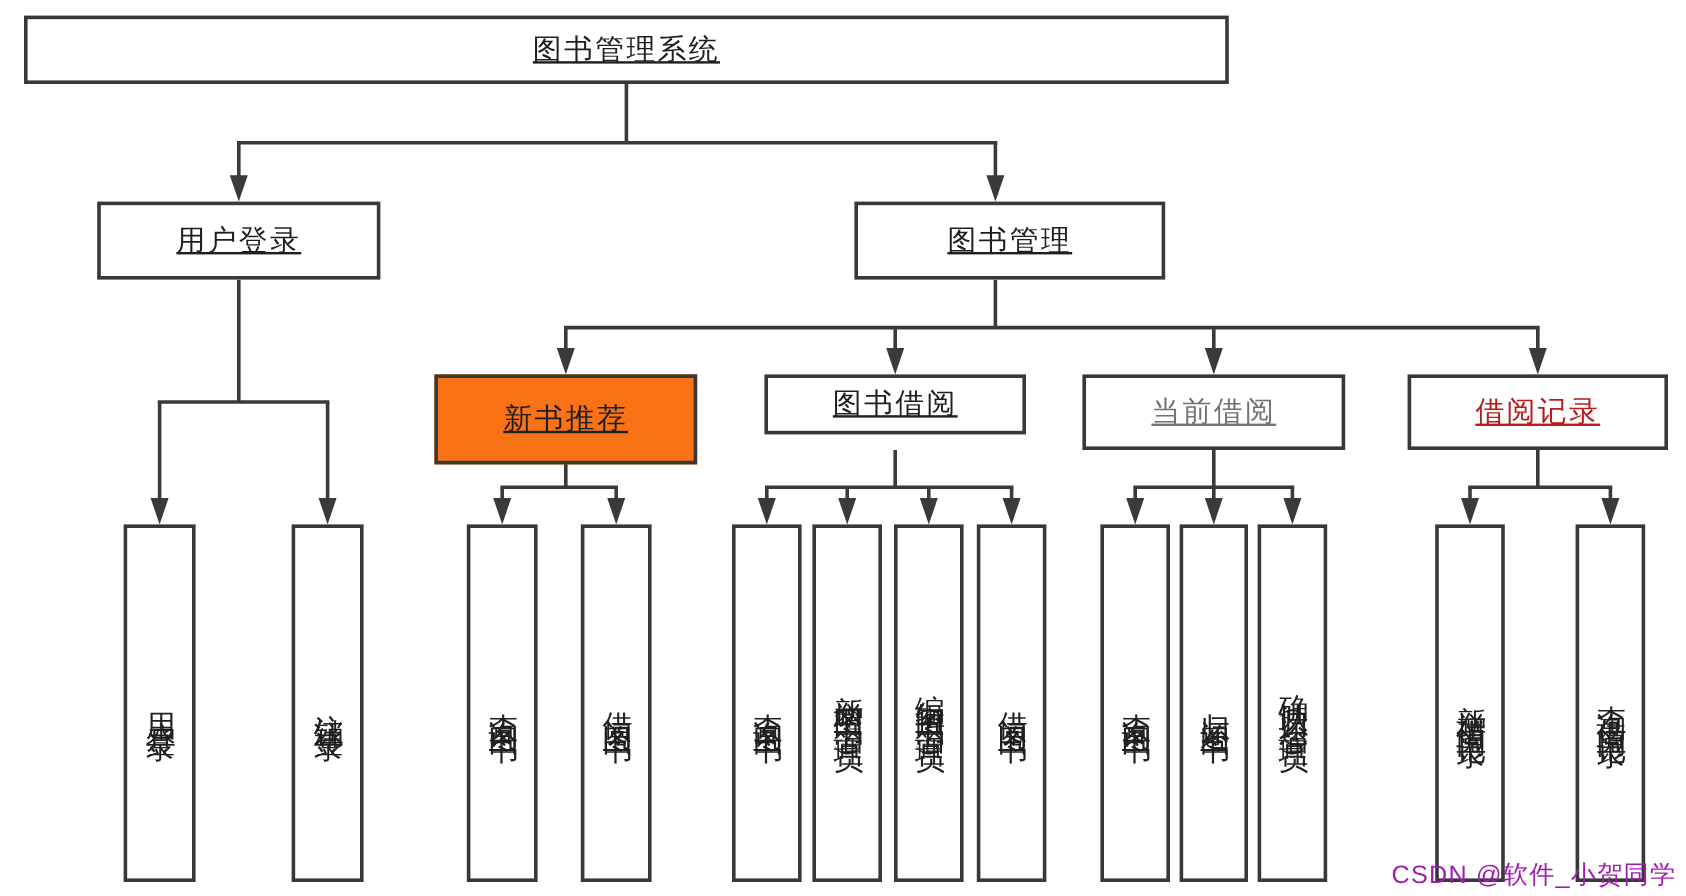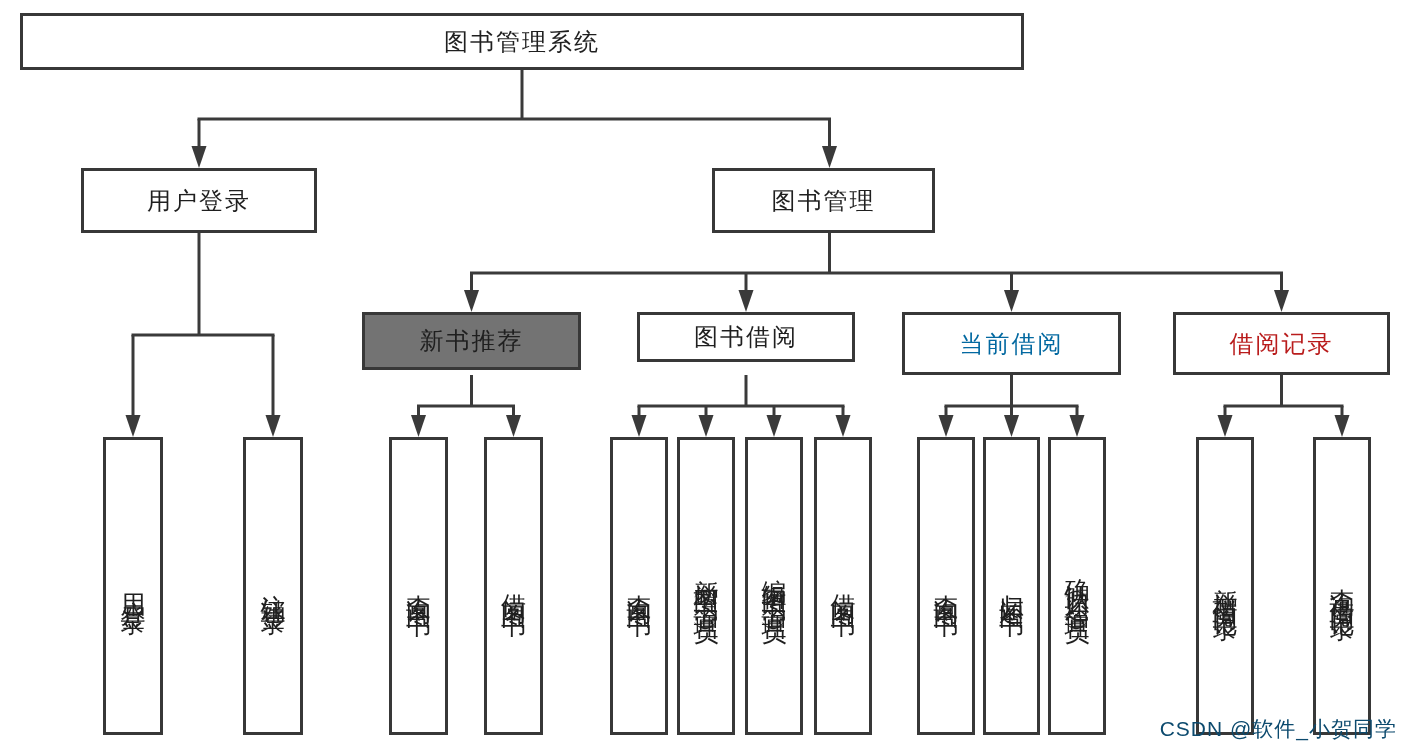--- a/index.html
+++ b/index.html
@@ -34,20 +34,21 @@
     overflow: hidden;
   }
   .node-label {
     color: #1f1f1f;
     white-space: nowrap;
   }
   .node.horizontal .node-label {
     font-size: 24px;
     letter-spacing: 2px;
     line-height: 1;
+    text-decoration: underline;
   }
   .node.vertical .node-label {
     writing-mode: vertical-rl;
     text-orientation: mixed;
     font-size: 25px;
     letter-spacing: 6px;
     line-height: 1;
   }
   #watermark {
     position: absolute;
@@ -117,31 +118,31 @@
       <line x1="1342" y1="406" x2="1342" y2="419" stroke="#3a3a3a" stroke-width="3"></line>
       <polygon points="1334.5,415 1349.5,415 1342,437" fill="#3a3a3a"></polygon>
     </svg>
   <div id="nodes">
       <div class="node horizontal" style="left: 20px; top: 13px; width: 1004px; height: 57px; border-color: rgb(56, 56, 56); background: rgb(255, 255, 255);">
         <span class="node-label" style="color: rgb(31, 31, 31);">图书管理系统</span>
       </div>
       <div class="node horizontal" style="left: 81px; top: 168px; width: 236px; height: 65px; border-color: rgb(56, 56, 56); background: rgb(255, 255, 255);">
         <span class="node-label" style="color: rgb(31, 31, 31);">用户登录</span>
       </div>
-      <div class="node horizontal" style="left: 712px; top: 168px; width: 223px; height: 65px; border-color: rgb(56, 56, 56); background: rgb(255, 255, 255);">
+      <div class="node horizontal" style="left: 712px; top: 168px; width: 259px; height: 65px; border-color: rgb(56, 56, 56); background: rgb(255, 255, 255);">
         <span class="node-label" style="color: rgb(31, 31, 31);">图书管理</span>
       </div>
-      <div class="node horizontal" style="left: 362px; top: 312px; width: 219px; height: 58px; border-color: rgb(56, 56, 56); background: #737373;">
+      <div class="node horizontal" style="left: 362px; top: 312px; width: 219px; height: 75px; border-color: rgb(56, 56, 56); background: #f97316;">
         <span class="node-label" style="color: rgb(31, 31, 31);">新书推荐</span>
       </div>
       <div class="node horizontal" style="left: 637px; top: 312px; width: 218px; height: 50px; border-color: rgb(56, 56, 56); background: rgb(255, 255, 255);">
         <span class="node-label" style="color: rgb(31, 31, 31);">图书借阅</span>
       </div>
       <div class="node horizontal" style="left: 902px; top: 312px; width: 219px; height: 63px; border-color: rgb(56, 56, 56); background: rgb(255, 255, 255);">
-        <span class="node-label" style="color: #0369a1;">当前借阅</span>
+        <span class="node-label" style="color: #737373;">当前借阅</span>
       </div>
       <div class="node horizontal" style="left: 1173px; top: 312px; width: 217px; height: 63px; border-color: rgb(56, 56, 56); background: rgb(255, 255, 255);">
         <span class="node-label" style="color: #b91c1c;">借阅记录</span>
       </div>
       <div class="node vertical" style="left: 103px; top: 437px; width: 60px; height: 298px; border-color: rgb(56, 56, 56); background: rgb(255, 255, 255);">
         <span class="node-label" style="color: rgb(31, 31, 31);">用户登录</span>
       </div>
       <div class="node vertical" style="left: 243px; top: 437px; width: 60px; height: 298px; border-color: rgb(56, 56, 56); background: rgb(255, 255, 255);">
         <span class="node-label" style="color: rgb(31, 31, 31);">注销登录</span>
       </div>
@@ -172,14 +173,14 @@
       <div class="node vertical" style="left: 1048px; top: 437px; width: 58px; height: 298px; border-color: rgb(56, 56, 56); background: rgb(255, 255, 255);">
         <span class="node-label" style="color: rgb(31, 31, 31);">确认归还（管理员）</span>
       </div>
       <div class="node vertical" style="left: 1196px; top: 437px; width: 58px; height: 298px; border-color: rgb(56, 56, 56); background: rgb(255, 255, 255);">
         <span class="node-label" style="color: rgb(31, 31, 31);">新增借阅记录</span>
       </div>
       <div class="node vertical" style="left: 1313px; top: 437px; width: 58px; height: 298px; border-color: rgb(56, 56, 56); background: rgb(255, 255, 255);">
         <span class="node-label" style="color: rgb(31, 31, 31);">查询借阅记录</span>
       </div>
     </div>
-  <div id="watermark" style="color: #0c4a6e;">CSDN @软件_小贺同学</div>
+  <div id="watermark" style="color: #a21caf;">CSDN @软件_小贺同学</div>
 </div>
 
 </body></html>

